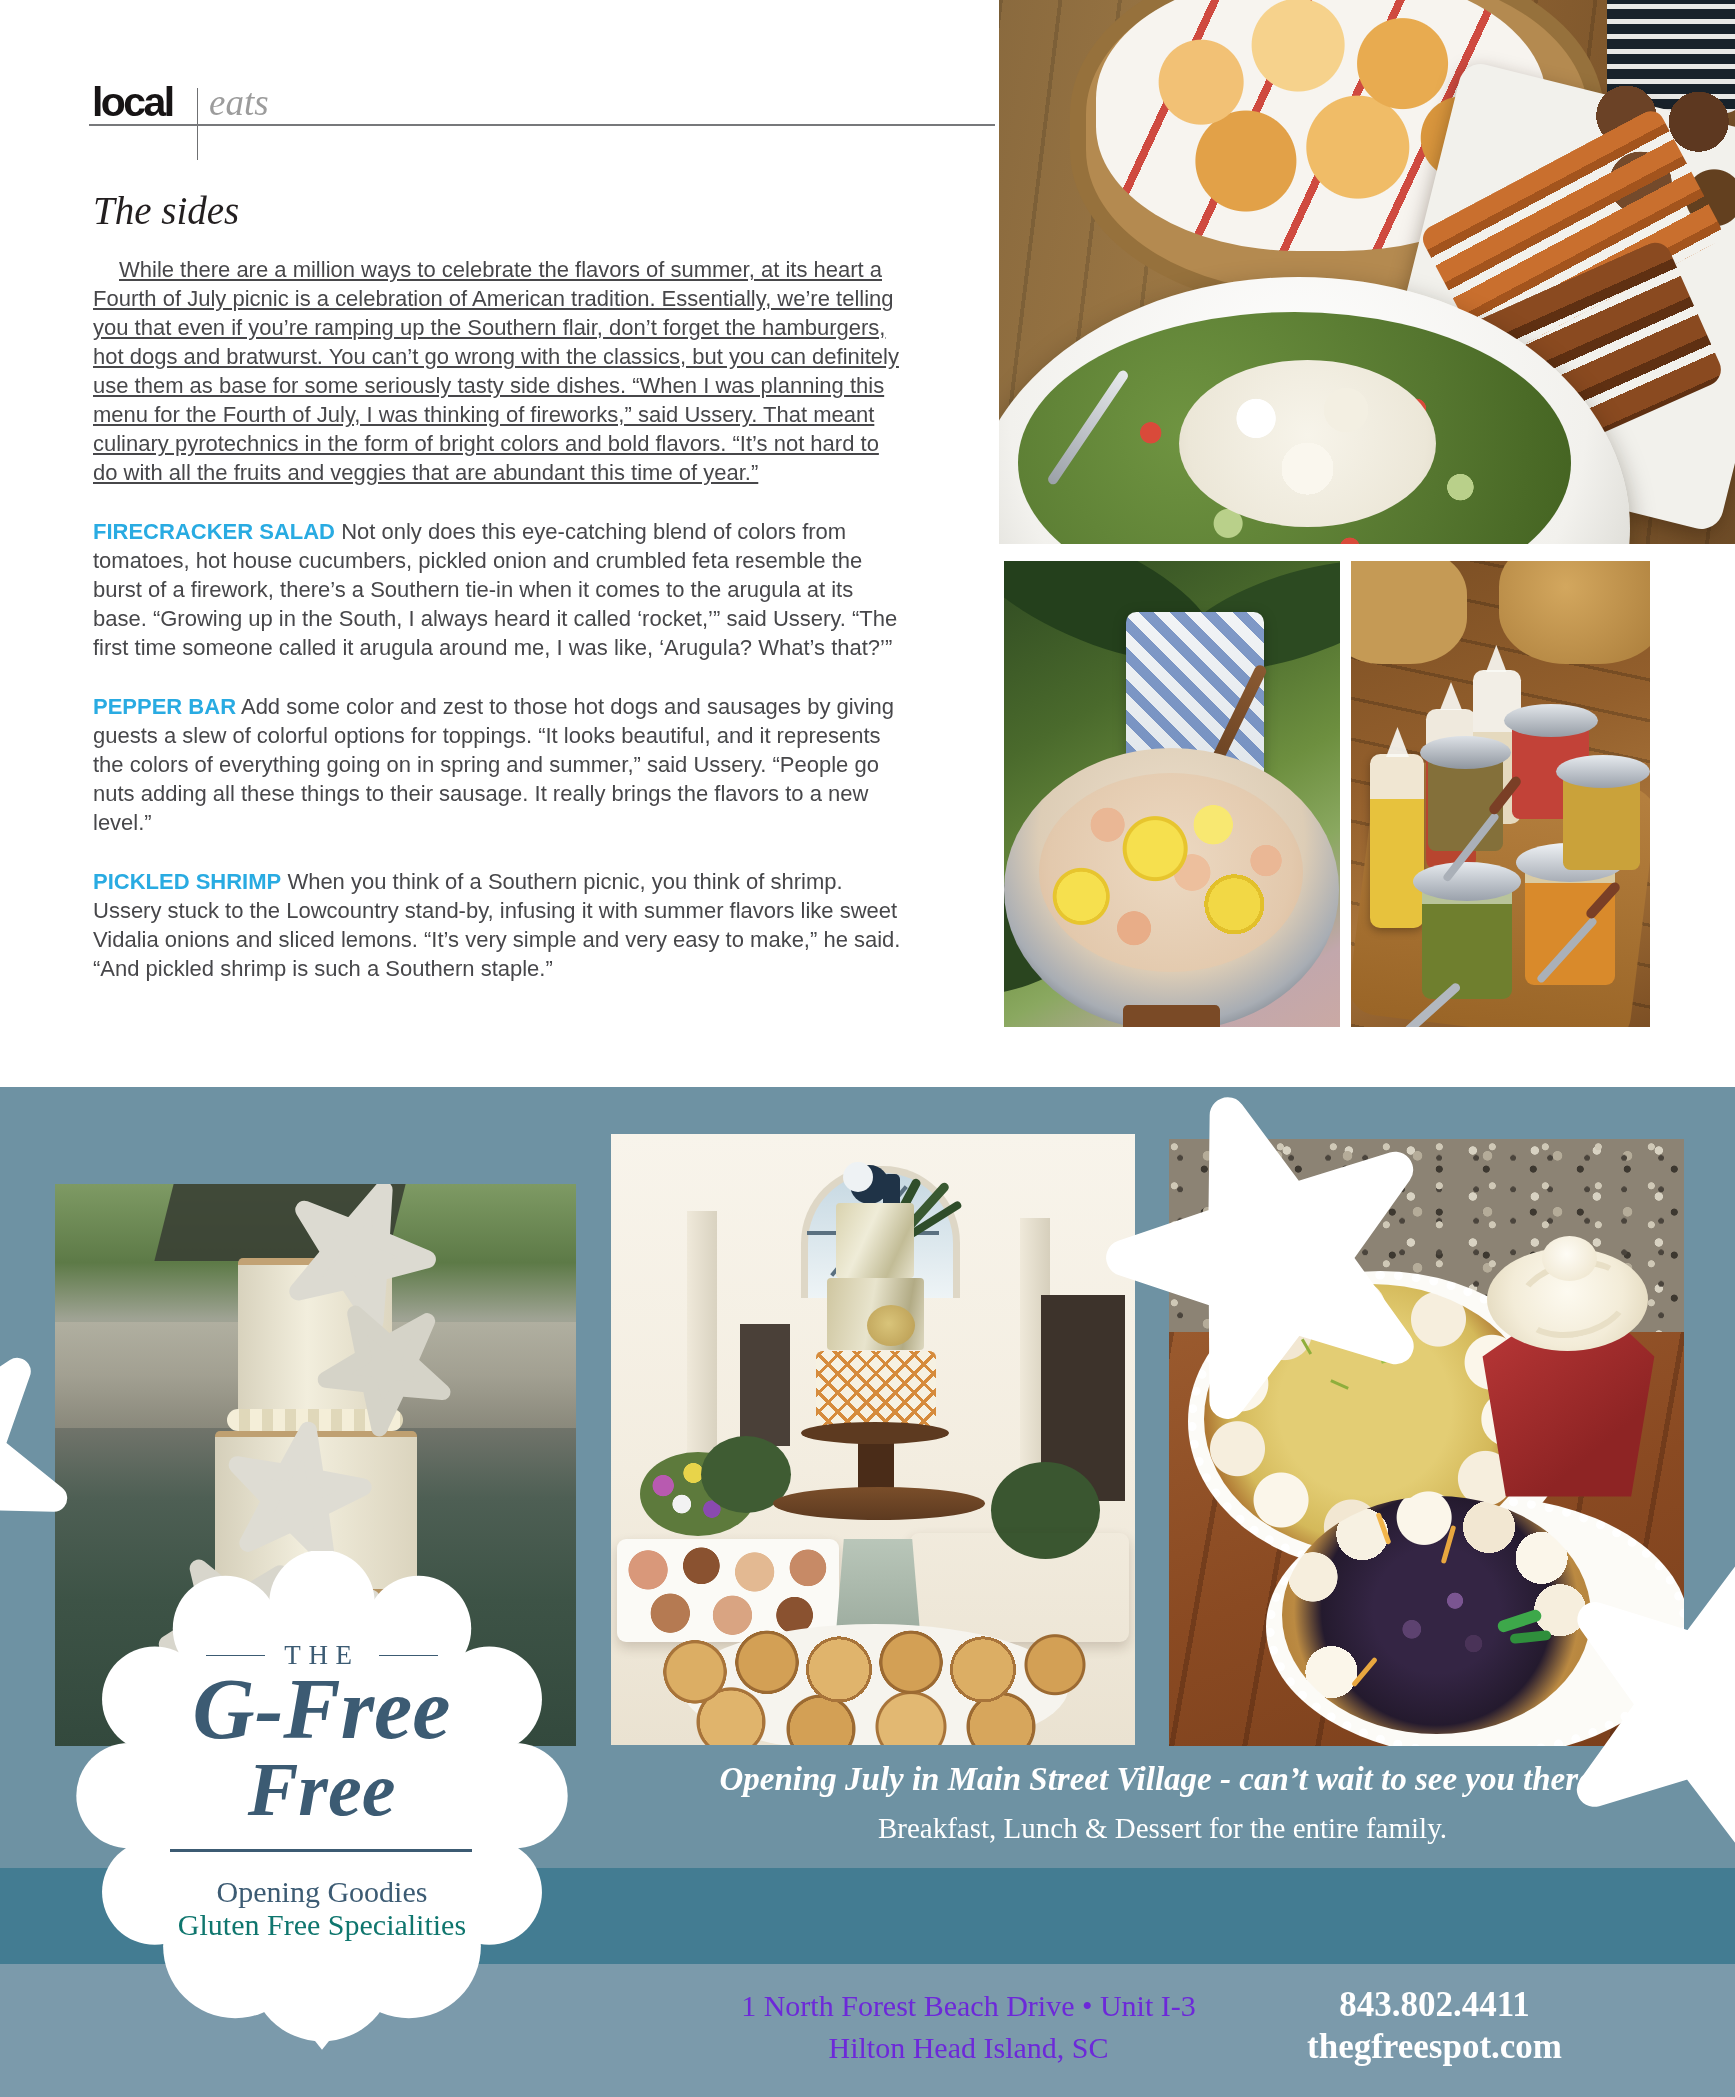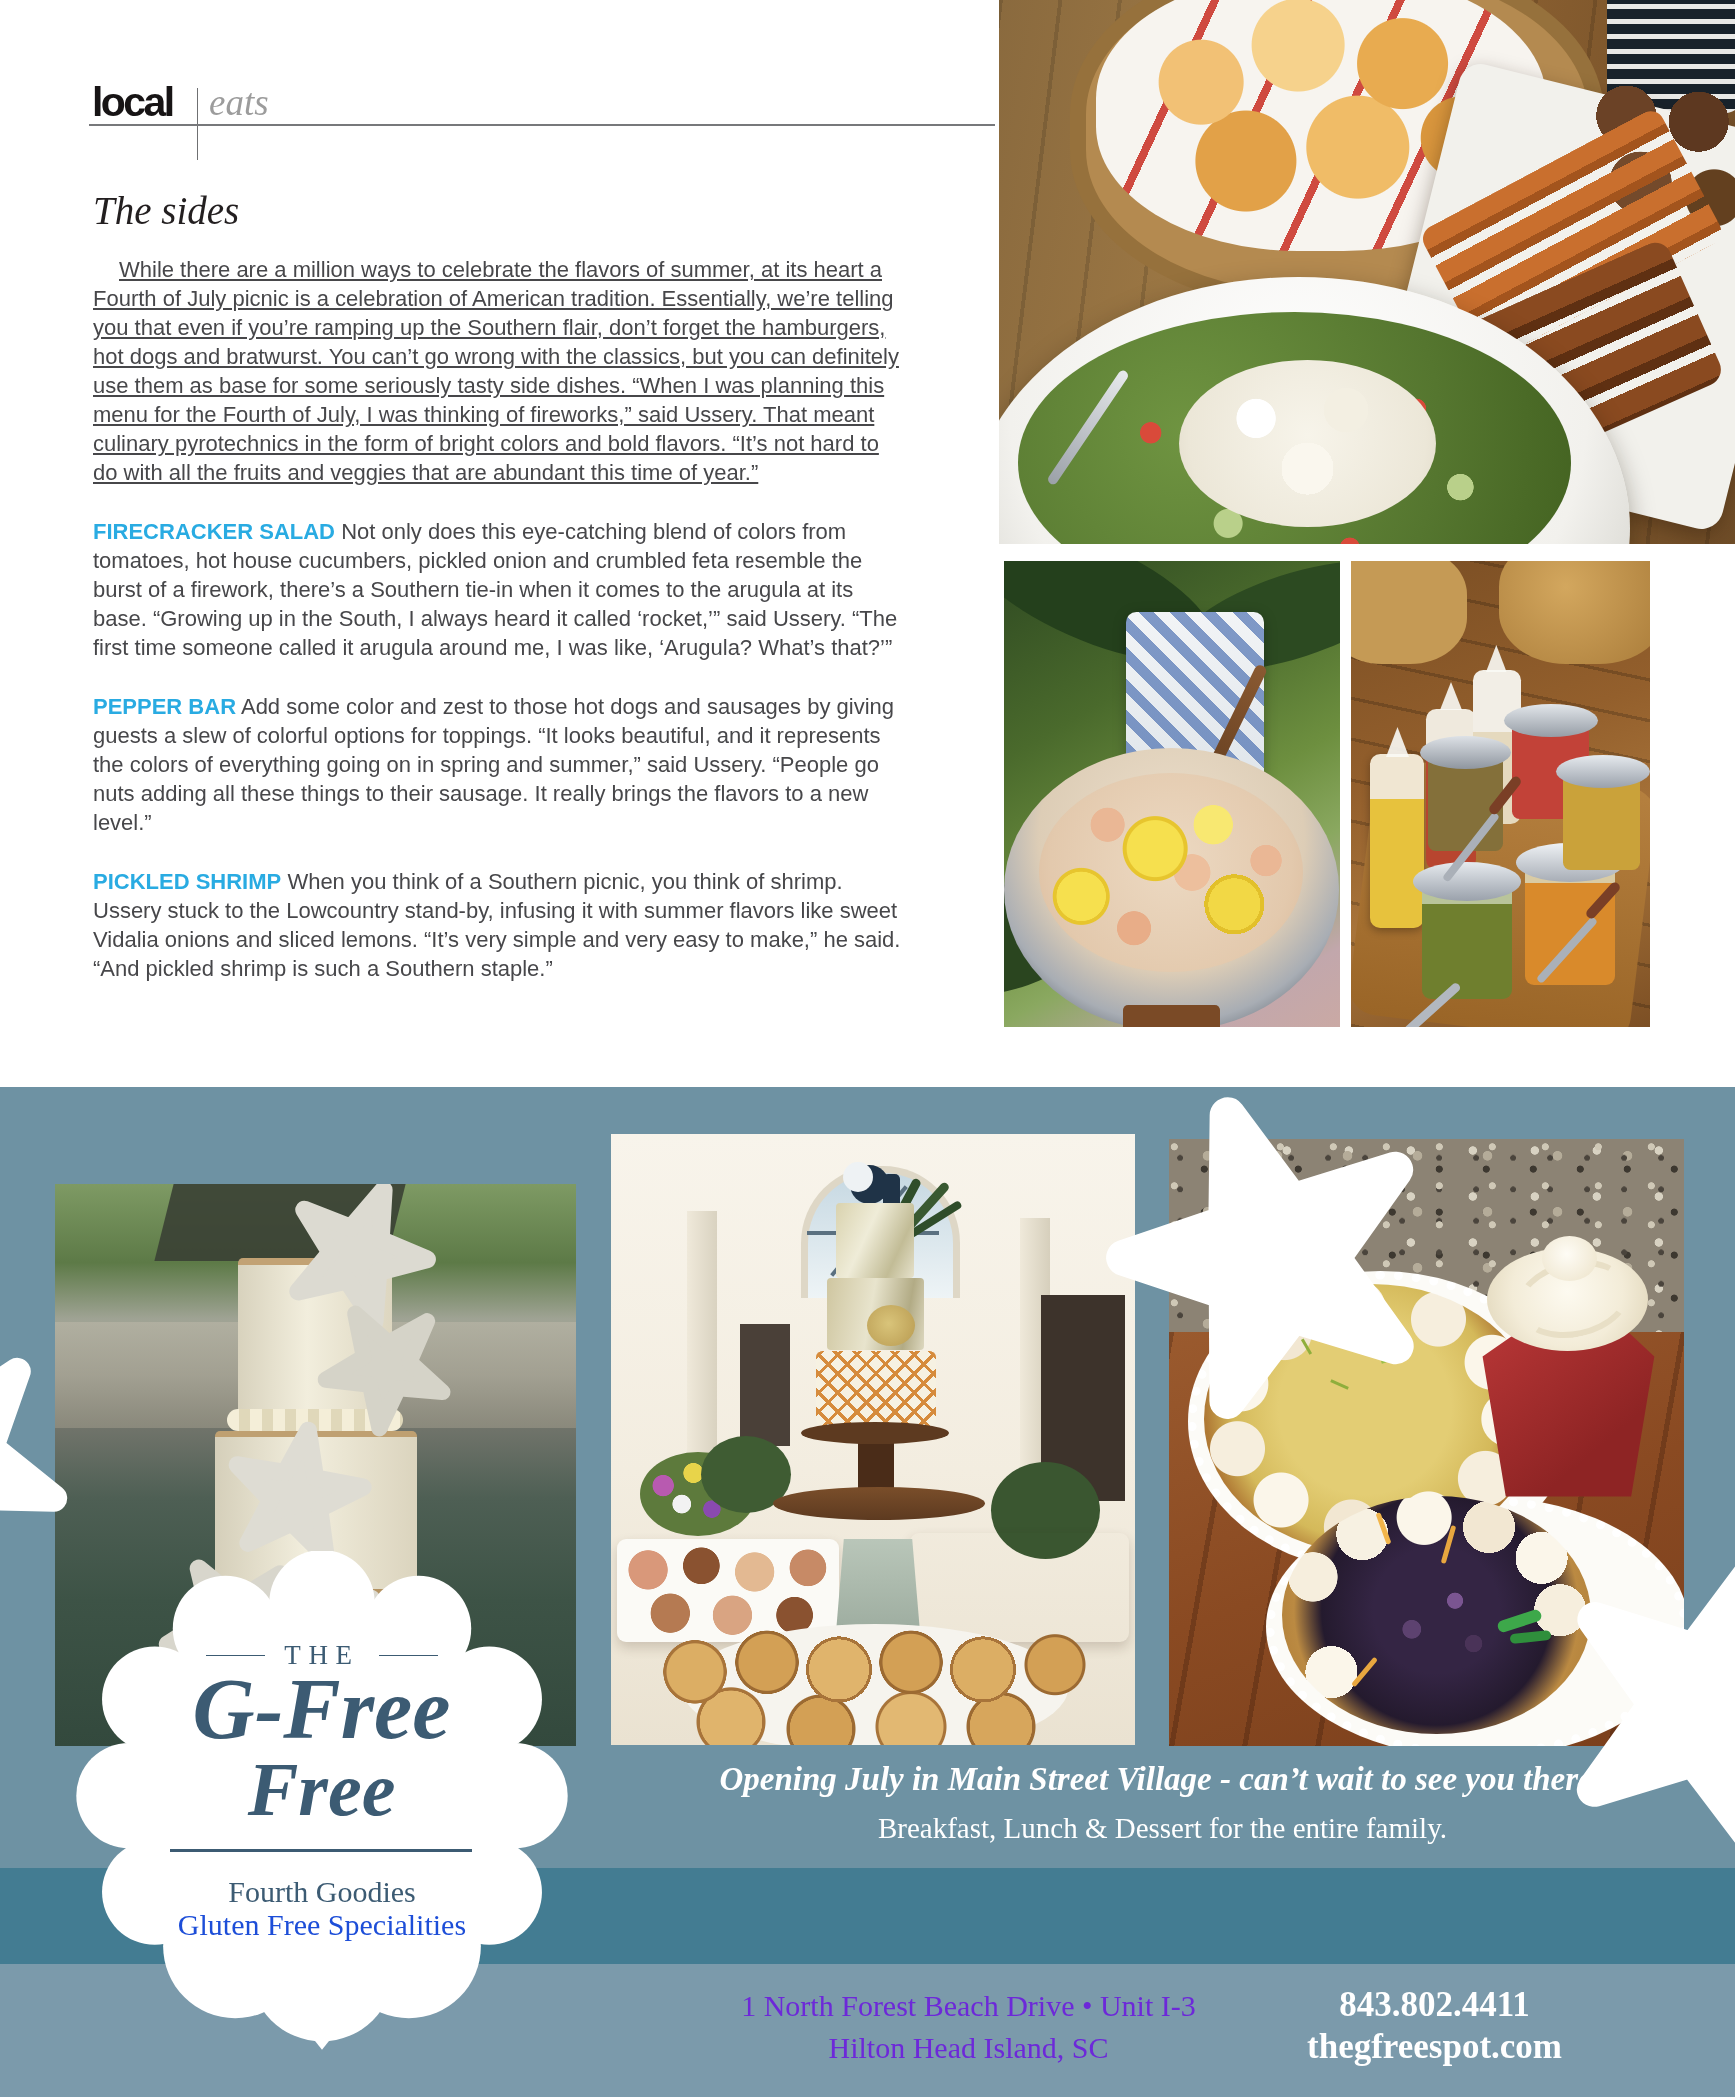--- a/index.html
+++ b/index.html
@@ -41,21 +41,21 @@
   .badge-the span{font:400 27px/1 "Liberation Serif",serif;letter-spacing:7.7px;}
   .badge-dash{width:59px;height:1.9px;background:#3c5b73;}
   .badge-name1{position:absolute;left:64px;top:1666px;width:515px;text-align:center;
                font:italic 700 86px/1 "Liberation Serif",serif;color:#3c5b73;}
   .badge-name2{position:absolute;left:64px;top:1751px;width:515px;text-align:center;
                font:italic 700 76px/1 "Liberation Serif",serif;color:#3c5b73;}
   .badge-rule{position:absolute;left:170px;top:1849px;width:302px;height:2.6px;background:#3c5b73;}
   .badge-tag1{position:absolute;left:97px;top:1875px;width:450px;text-align:center;
               font:400 30px/1.1 "Liberation Serif",serif;color:#3c5b73;}
   .badge-tag2{position:absolute;left:97px;top:1908px;width:450px;text-align:center;
-              font:400 30px/1.1 "Liberation Serif",serif;color:#1d4ed8;}
+              font:400 30px/1.1 "Liberation Serif",serif;color:#0f766e;}
 </style>
 </head>
 <body>
 
 <div class="page">
 
   <div>
     <div class="brand-bold">local</div>
     <div class="brand-vline"></div>
     <div class="brand-script">eats</div>
@@ -358,21 +358,21 @@
     </g>
   </svg>
   <div class="badge-the">
     <div class="badge-dash"></div>
     <span>THE</span>
     <div class="badge-dash"></div>
   </div>
   <div class="badge-name1">G-Free</div>
   <div class="badge-name2">Free</div>
   <div class="badge-rule"></div>
-  <div class="badge-tag1">Fourth Goodies</div>
+  <div class="badge-tag1">Opening Goodies</div>
   <div class="badge-tag2">Gluten Free Specialities</div>
 
   <div class="ad-headline">Opening July in Main Street Village - can’t wait to see you there!</div>
   <div class="ad-sub">Breakfast, Lunch &amp; Dessert for the entire family.</div>
   <div class="addr" style="top:1989px;">1 North Forest Beach Drive • Unit I-3</div>
   <div class="addr" style="top:2031px;">Hilton Head Island, SC</div>
   <div class="contact" style="top:1986px;">843.802.4411</div>
   <div class="contact" style="top:2028px;">thegfreespot.com</div>
 
 </div>

